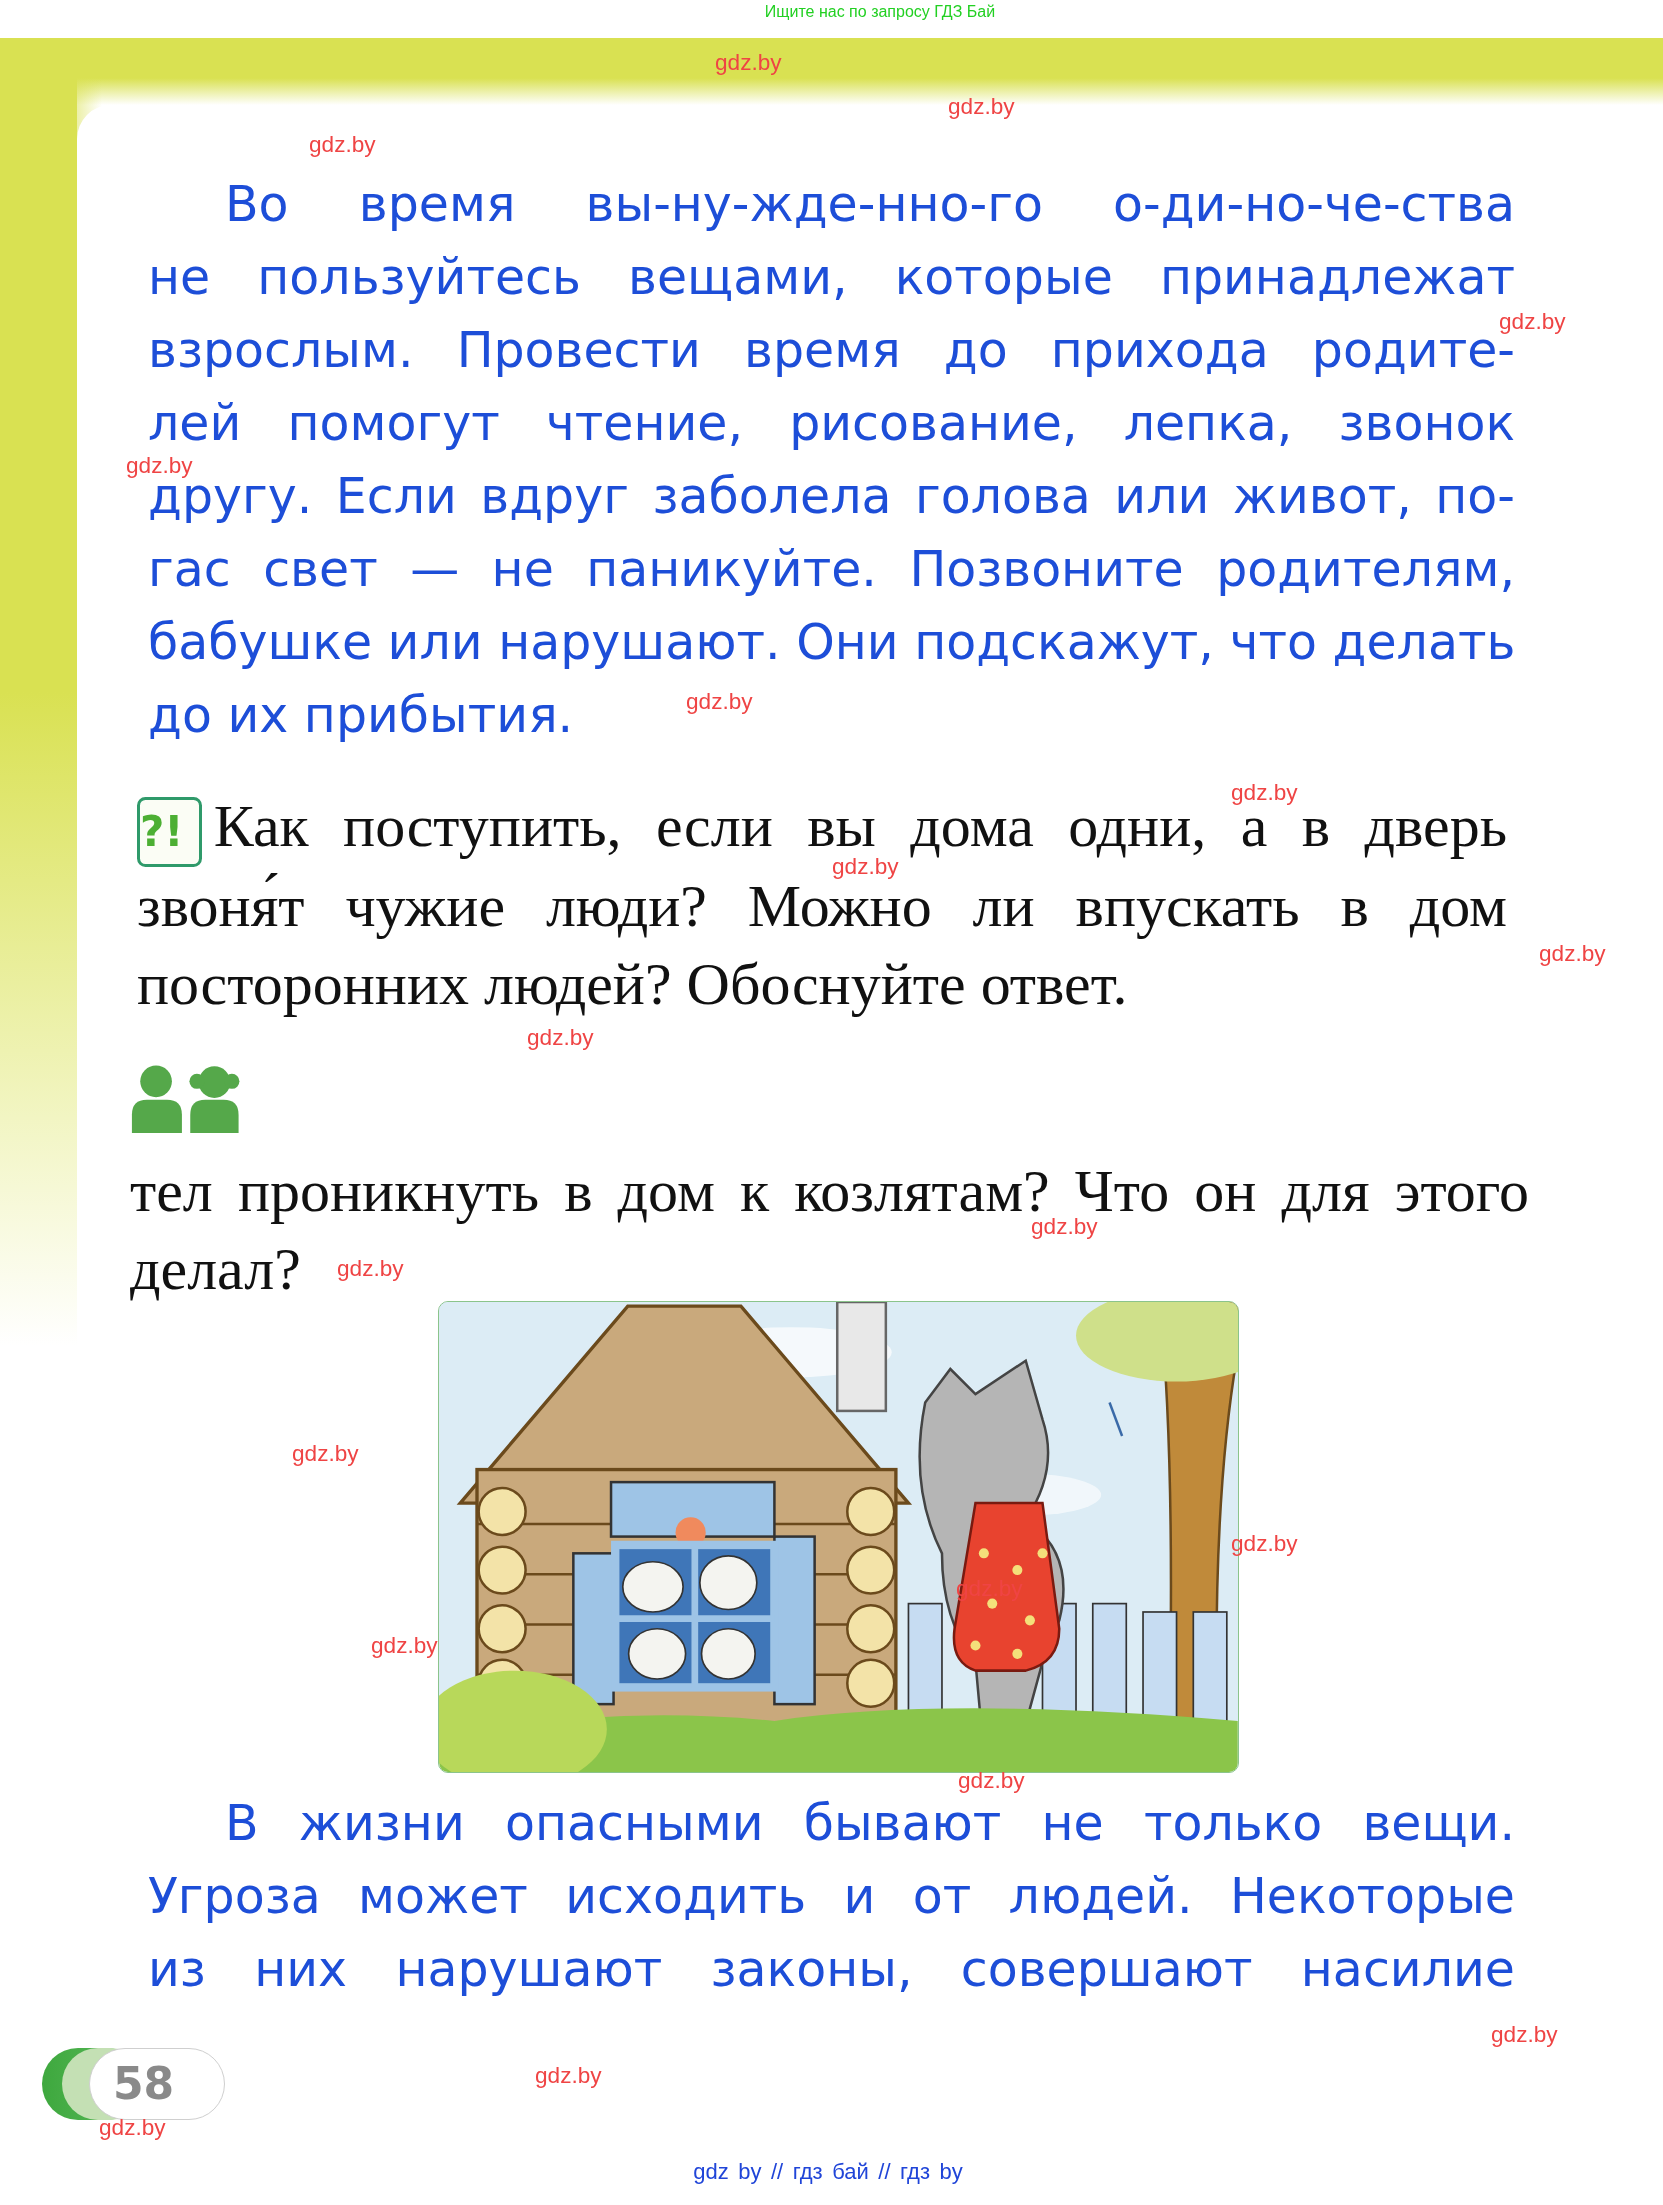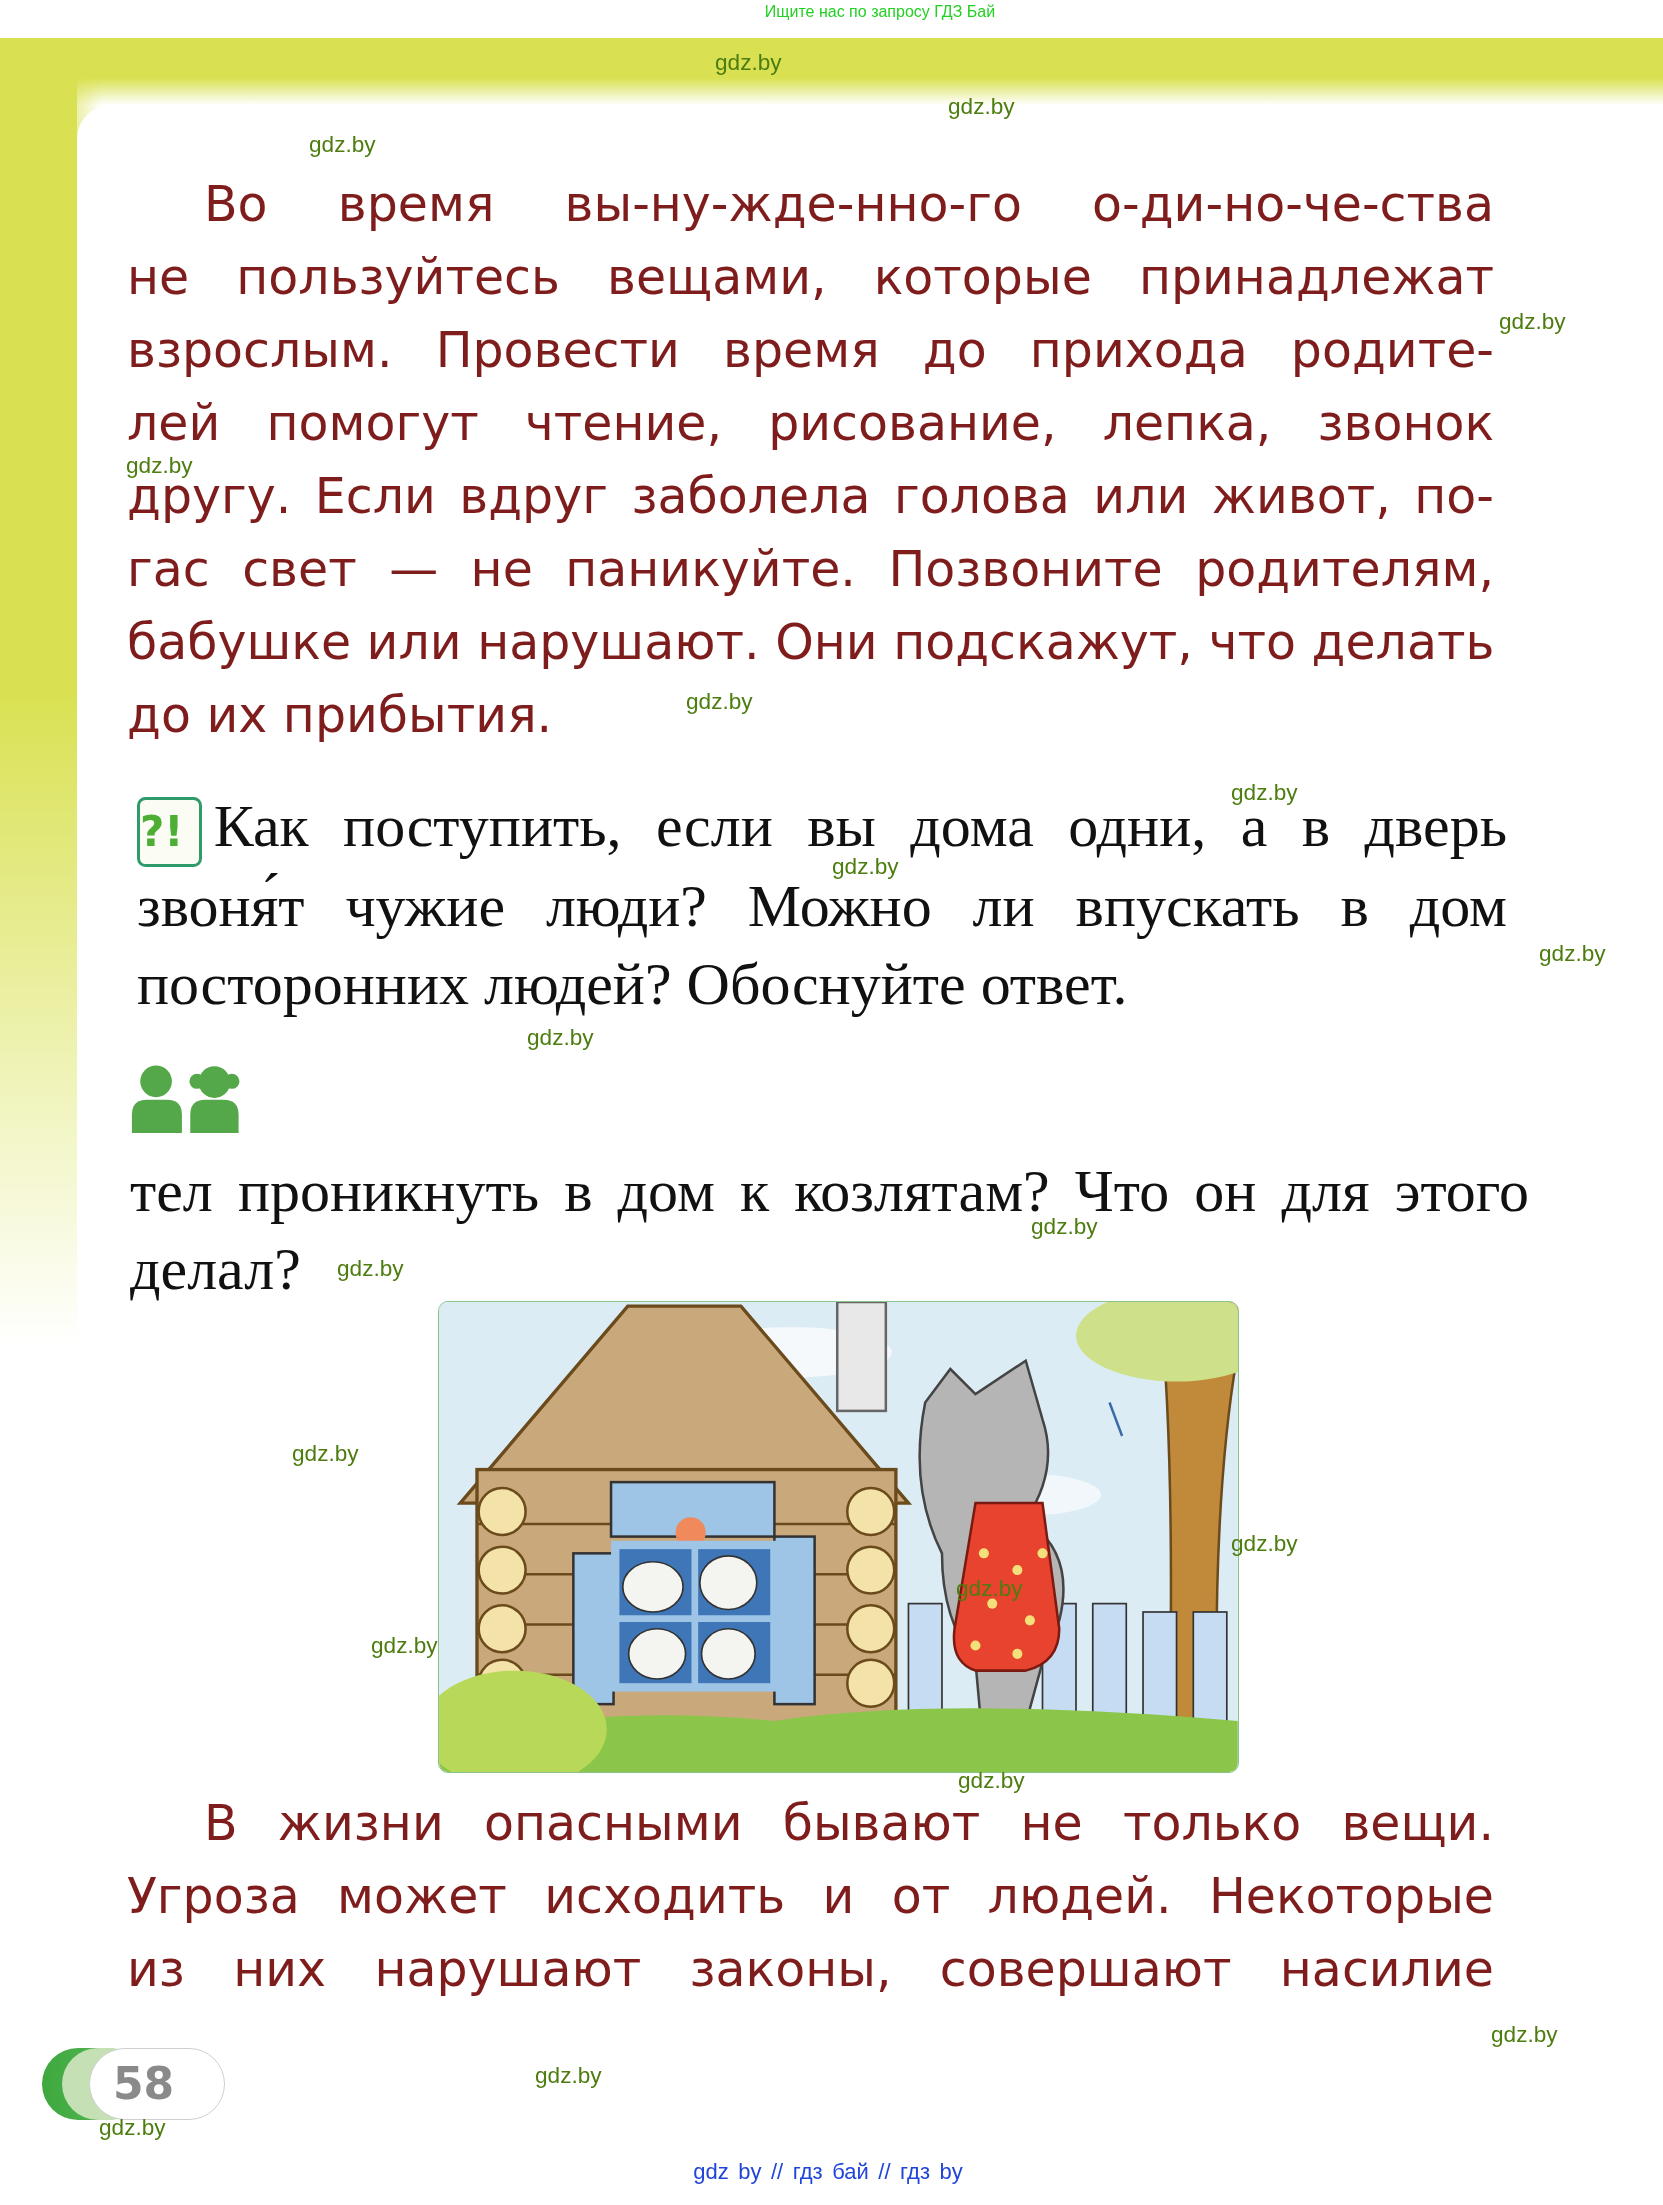--- a/index.html
+++ b/index.html
@@ -2,36 +2,36 @@
 <html style="font-size:13.4px"><head>
 <meta charset="utf-8">
 <style>
   html,body{margin:0;padding:0;}
   body{width:1664px;height:2205px;position:relative;background:#ffffff;overflow:hidden;font-family:"DejaVu Sans",sans-serif;}
   .topnote{position:absolute;top:3.4px;left:0;width:1664px;text-align:center;color:#22d022;font-family:"Liberation Sans",sans-serif;font-size:16px;margin-left:48px;}
   .band-top{position:absolute;left:0;top:38px;width:1664px;height:67px;background:linear-gradient(to bottom,#d9e152 0%,#d9e152 60%,#ffffff 100%);}
   .band-left{position:absolute;left:0;top:38px;width:77px;height:1308px;background:linear-gradient(to bottom,#d9e152 0%,#d9e152 50%,rgba(230,236,140,0.6) 80%,rgba(255,255,255,0) 100%);}
   .band-left::after{content:"";position:absolute;right:-25px;top:0;width:25px;height:100%;background:linear-gradient(to right,rgba(217,225,82,0.5),rgba(255,255,255,0));}
   .page{position:absolute;left:77px;top:105px;width:1586px;height:2100px;background:#fff;border-top-left-radius:34px;}
-  .p-sans{position:absolute;left:127px;width:1367px;font-family:"DejaVu Sans",sans-serif;font-size:49px;line-height:73px;color:#7f1d1d;text-align:justify;}
+  .p-sans{position:absolute;left:148px;width:1367px;font-family:"DejaVu Sans",sans-serif;font-size:49px;line-height:73px;color:#1d4ed8;text-align:justify;}
   .p-sans .line{display:block;text-align:justify;text-align-last:justify;white-space:nowrap;}
   .p-sans .line.last{text-align-last:left;}
   .p-sans .line.indent{padding-left:77px;}
   .p-serif{position:absolute;font-family:"Liberation Serif",serif;font-size:60px;line-height:78px;color:#111;}
   .p-serif .line{display:block;white-space:nowrap;text-align:justify;text-align-last:justify;}
   .p-serif .line.last{text-align-last:left;}
   .qicon{display:inline-block;width:59px;height:64px;border:3.4px solid #2f9a6a;border-radius:8.4px;background:#fbfdf5;color:#4caf33;font-weight:bold;font-family:"DejaVu Sans",sans-serif;font-size:42px;line-height:64px;text-align:center;vertical-align:middle;margin-right:11.7px;}
   .pair-icon{display:inline-block;vertical-align:middle;margin-right:11.7px;}
   .illu{position:absolute;left:438px;top:1301px;width:799px;height:470px;border:1.7px solid #8bc48b;border-radius:10px;overflow:hidden;background:#dcecf5;}
   .badge{position:absolute;left:42px;top:2048px;width:183px;height:72px;}
   .badge .b1{position:absolute;left:0;top:0;width:101px;height:72px;border-radius:36px;background:linear-gradient(to right,#3ea83e,#5dbb5d);}
   .badge .b2{position:absolute;left:20px;top:0;width:84px;height:72px;border-radius:36px;background:#c4e0b4;}
   .badge .b3{position:absolute;left:47px;top:0;width:134px;height:70px;border-radius:36px;background:#fff;border:0.8px solid #cfcfcf;}
   .badge .num{position:absolute;left:47px;top:0;width:109px;height:60px;line-height:72px;text-align:center;font-family:"DejaVu Sans",sans-serif;font-weight:bold;font-size:44px;color:#8a8a8a;}
-  .wm{position:absolute;font-family:"Liberation Sans",sans-serif;font-size:22.6px;color:#4d7c0f;white-space:nowrap;}
+  .wm{position:absolute;font-family:"Liberation Sans",sans-serif;font-size:22.6px;color:#ef4444;white-space:nowrap;}
   .footer{position:absolute;top:2159px;left:0;width:1656px;text-align:center;color:#2045d8;font-family:Liberation Sans, sans-serif;font-size:22px;word-spacing:3.4px;}
 </style>
 </head>
 <body>
 
 <div class="topnote">Ищите нас по запросу ГДЗ Бай</div>
 
 <div class="band-top"></div>
 <div class="band-left"></div>
 <div class="page"></div>

